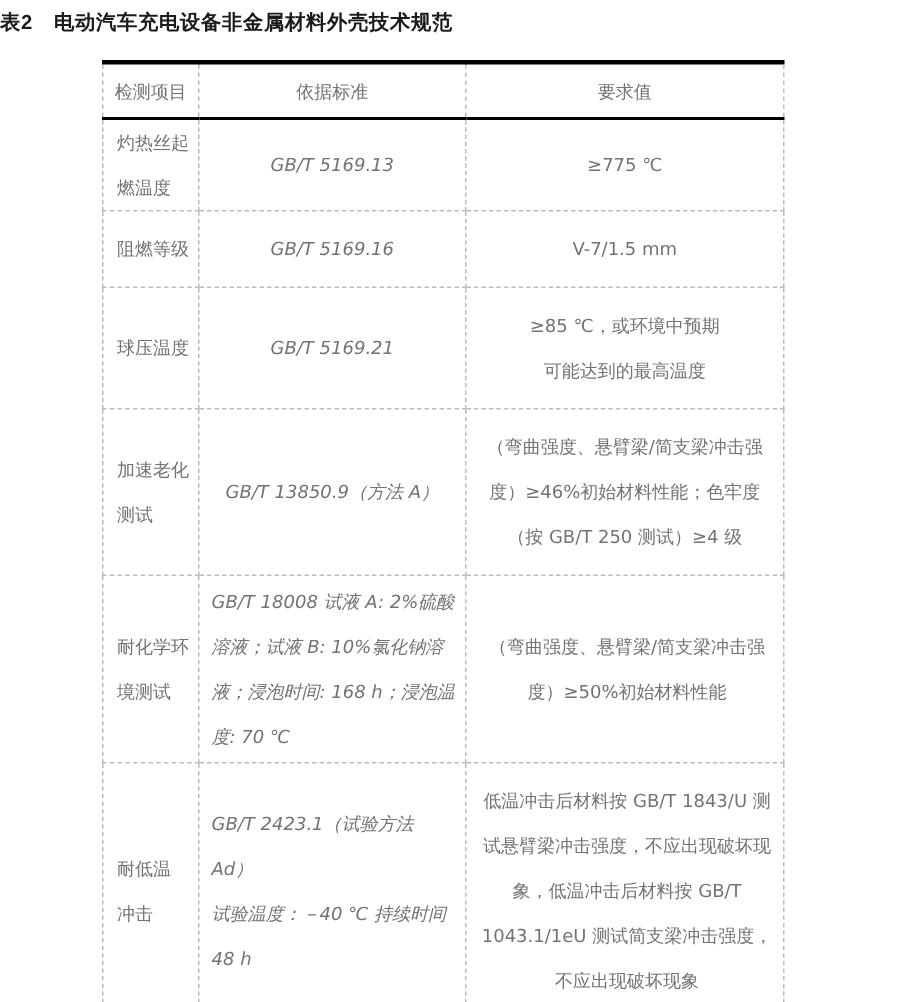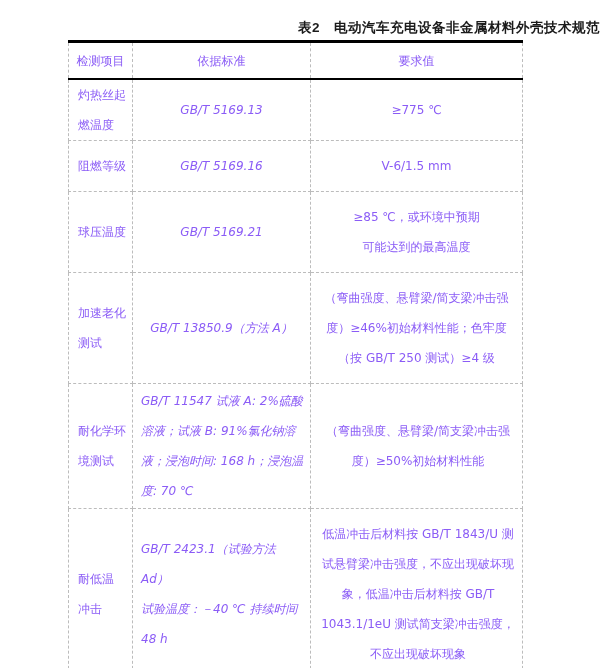--- a/index.html
+++ b/index.html
@@ -6,43 +6,42 @@
   .page{
     position:relative;
     width:600px;height:668px;
     background:#ffffff;
     overflow:hidden;
     font-family:"DejaVu Sans",sans-serif;
     color:#1b1b1b;
   }
   .title{
     position:absolute;top:6px;left:0;width:100%;
-    text-align:right;
+    text-align:left;
     font-size:13.5px;font-weight:bold;
     letter-spacing:0.5px;
     font-family:"Liberation Sans","DejaVu Sans",sans-serif;
-    margin-top:13px;
   }
   table.spec{
     position:absolute;left:68px;top:40px;
     width:454px;
     border-collapse:collapse;
     table-layout:fixed;
     border-top:3px solid #000000;
     border-left:1px dashed #bcbcbc;
     border-right:1px dashed #bcbcbc;
     border-bottom:0;
   }
   th,td{
     border:1px dashed #bcbcbc;
     font-size:12px;
     font-weight:normal;
     line-height:30px;
     vertical-align:middle;
-    color:#8b5cf6;
+    color:#737373;
     overflow:hidden;
   }
   thead th{
     border-top:none;
     border-bottom:2px solid #000000;
     height:33px;
     text-align:center;
   }
   td{white-space:pre-line;}
   .c-item{text-align:left;padding:0 2px 0 9px;margin-top:48px;}
@@ -81,38 +80,38 @@
     <tbody>
       <tr class="r0">
         <td class="c-item">灼热丝起
 燃温度</td>
         <td class="c-std">GB/T 5169.13</td>
         <td class="c-req">≥775 ℃</td>
       </tr>
       <tr class="r1">
         <td class="c-item">阻燃等级</td>
         <td class="c-std">GB/T 5169.16</td>
-        <td class="c-req">V-6/1.5 mm</td>
+        <td class="c-req">V-7/1.5 mm</td>
       </tr>
       <tr class="r2">
         <td class="c-item">球压温度</td>
         <td class="c-std">GB/T 5169.21</td>
         <td class="c-req">≥85 ℃，或环境中预期
 可能达到的最高温度</td>
       </tr>
       <tr class="r4">
         <td class="c-item">加速老化
 测试</td>
         <td class="c-std">GB/T 13850.9（方法 A）</td>
         <td class="c-req">（弯曲强度、悬臂梁/简支梁冲击强度）≥46%初始材料性能；色牢度（按 GB/T 250 测试）≥4 级</td>
       </tr>
       <tr class="r5">
         <td class="c-item">耐化学环
 境测试</td>
-        <td class="c-std left">GB/T 11547 试液 A: 2%硫酸溶液；试液 B: 91%氯化钠溶液；浸泡时间: 168 h；浸泡温度: 70 ℃</td>
+        <td class="c-std left">GB/T 18008 试液 A: 2%硫酸溶液；试液 B: 10%氯化钠溶液；浸泡时间: 168 h；浸泡温度: 70 ℃</td>
         <td class="c-req left">（弯曲强度、悬臂梁/简支梁冲击强度）≥50%初始材料性能</td>
       </tr>
       <tr class="r6">
         <td class="c-item">耐低温
 冲击</td>
         <td class="c-std left">GB/T 2423.1（试验方法 Ad）
 试验温度：－40 ℃ 持续时间
 48 h</td>
         <td class="c-req left">低温冲击后材料按 GB/T 1843/U 测试悬臂梁冲击强度，不应出现破坏现象，低温冲击后材料按 GB/T 1043.1/1eU 测试简支梁冲击强度，不应出现破坏现象</td>
       </tr>

